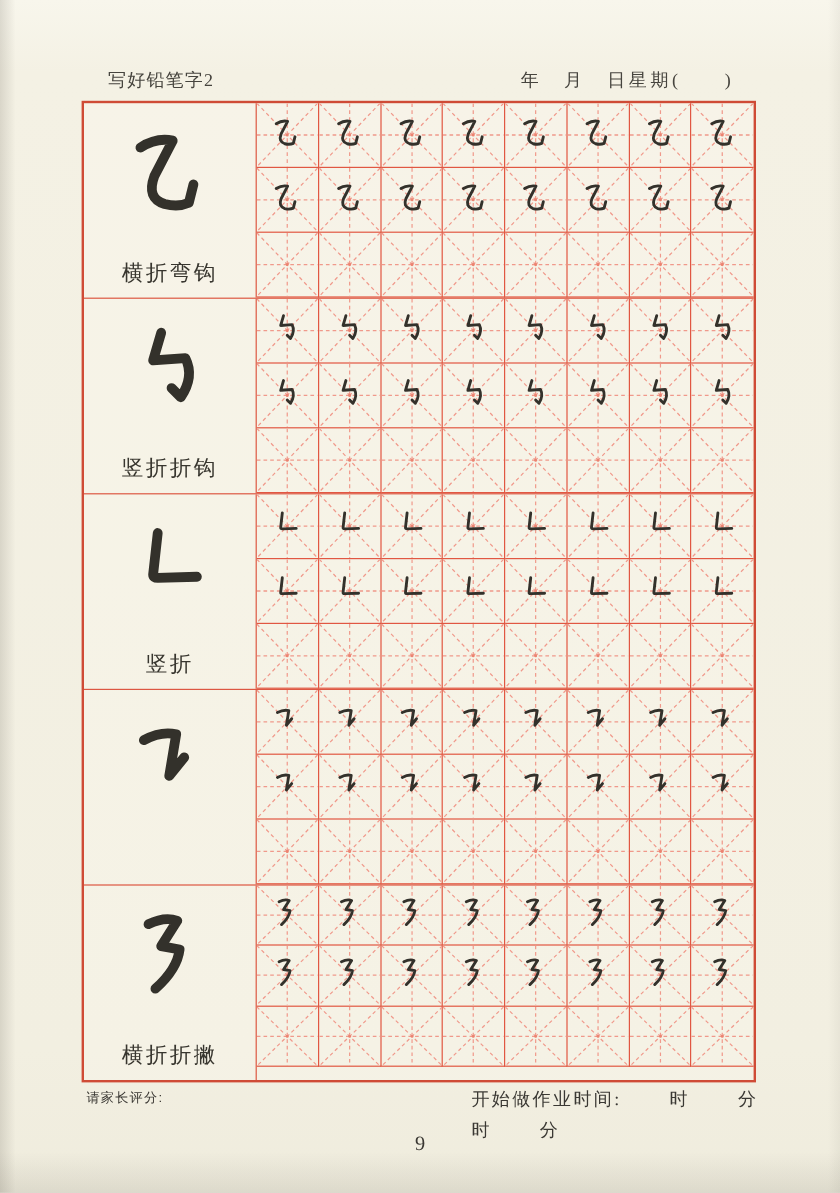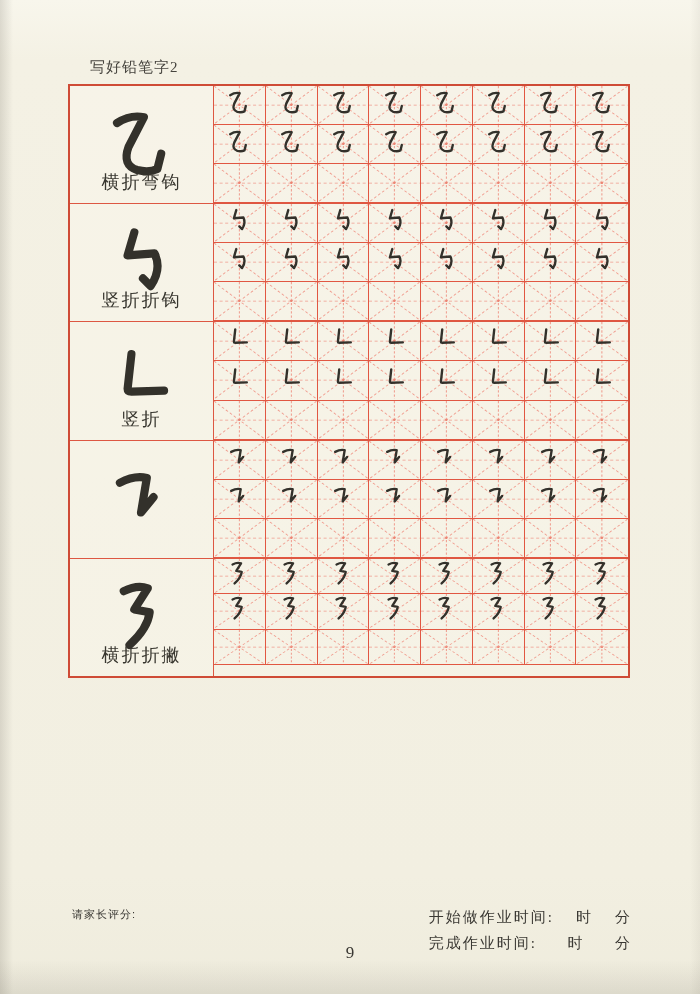--- a/index.html
+++ b/index.html
@@ -16,21 +16,21 @@
   
   .hdr {
     position:absolute; left:90px; top:58px; width:522px;
     display:flex; justify-content:space-between; align-items:baseline;
     font-family:"Liberation Serif","DejaVu Serif",serif;
     font-size:15px; color:#46443e; letter-spacing:1px;
   }
   .hdr .date { letter-spacing:3px; }
   
   .ptable {
-    position:absolute; left:68px; top:84px; width:562px; height:594px;
+    position:absolute; left:68px; top:84px; width:562px; height:818px;
     border:2px solid #cf4b36; box-sizing:border-box;
     display:flex; flex-direction:column; background:rgba(255,253,245,.25);font-family:Liberation Mono, monospace;
   }
   .section { flex:1 1 0; display:flex; border-bottom:1px solid #dd5742; min-height:0; }
   .section:last-child { border-bottom:none;border-radius:27px; }
   .label-cell {
     width:144px; flex:0 0 144px; border-right:1px solid #dd5742;
     position:relative; display:flex; justify-content:center; box-sizing:border-box;
   }
   .eg { position:absolute; top:12px; left:50%; transform:translateX(-50%);
@@ -51,21 +51,21 @@
   .section:last-child .grid { margin-bottom:11px; }
   .cell { position:relative; border-right:1px solid #e15742; border-bottom:1px solid #e15742; box-sizing:border-box; }
   .cell:nth-child(8n) { border-right:none; }
   .mz { position:absolute; inset:0; width:100%; height:100%; display:block; }
   .sg { position:absolute; left:50%; top:50%; width:34px; height:34px;
         transform:translate(-50%,-55%); }
   
   .f-left { position:absolute; left:72px; top:907px; font-size:11px; letter-spacing:1px; color:#3a3833; }
   .f-right { position:absolute; right:68px; top:904px; font-family:"Liberation Serif","DejaVu Serif",serif;
              font-size:15px; color:#3a3833; }
-  .time-line { display:flex; justify-content:space-between; gap:22px; line-height:26px; letter-spacing:2px; }
+  .time-line { display:flex; justify-content:flex-start; gap:40px; line-height:26px; letter-spacing:2px; }
   .pageno { position:absolute; left:0; right:0; top:943px; text-align:center;
             font-family:"Liberation Serif","DejaVu Serif",serif; font-size:17px; color:#3a3833; }
 </style>
 </head>
 <body>
 
 <svg width="0" height="0" style="position:absolute" aria-hidden="true">
   <defs>
     <symbol id="glyph-hzwg" viewBox="0 0 100 100">
       <path d="M24 26 Q38 17 52 20 L36 51 Q29 70 45 75 Q57 78 66 74 L70 58"></path>
@@ -91,20 +91,21 @@
       </g>
       <circle cx="50" cy="50" r="2.4" fill="#ec8370"></circle>
     </symbol>
   </defs>
 </svg>
 
 <div class="scan">
 
   <div class="hdr">
     <span>写好铅笔字2</span>
+    <span class="date">年　月　日星期(　　)</span>
   </div>
 
   <div class="ptable">
   <div class="section">
     <div class="label-cell">
       <svg class="eg" viewBox="0 0 100 100">
         <use class="example-use" href="#glyph-hzwg"></use>
       </svg>
       <div class="stroke-name">横折弯钩</div>
     </div>
@@ -998,20 +999,19 @@
 
   <div class="f-left">请家长评分:</div>
 
   <div class="f-right">
     <div class="time-line">
       <span>开始做作业时间:</span>
       <span>时</span>
       <span>分</span>
     </div>
     <div class="time-line">
-      <span>完成作业时间:</span>
       <span>时</span>
       <span>分</span>
     </div>
   </div>
 
   <div class="pageno">9</div>
 </div>
 
 </body></html>

